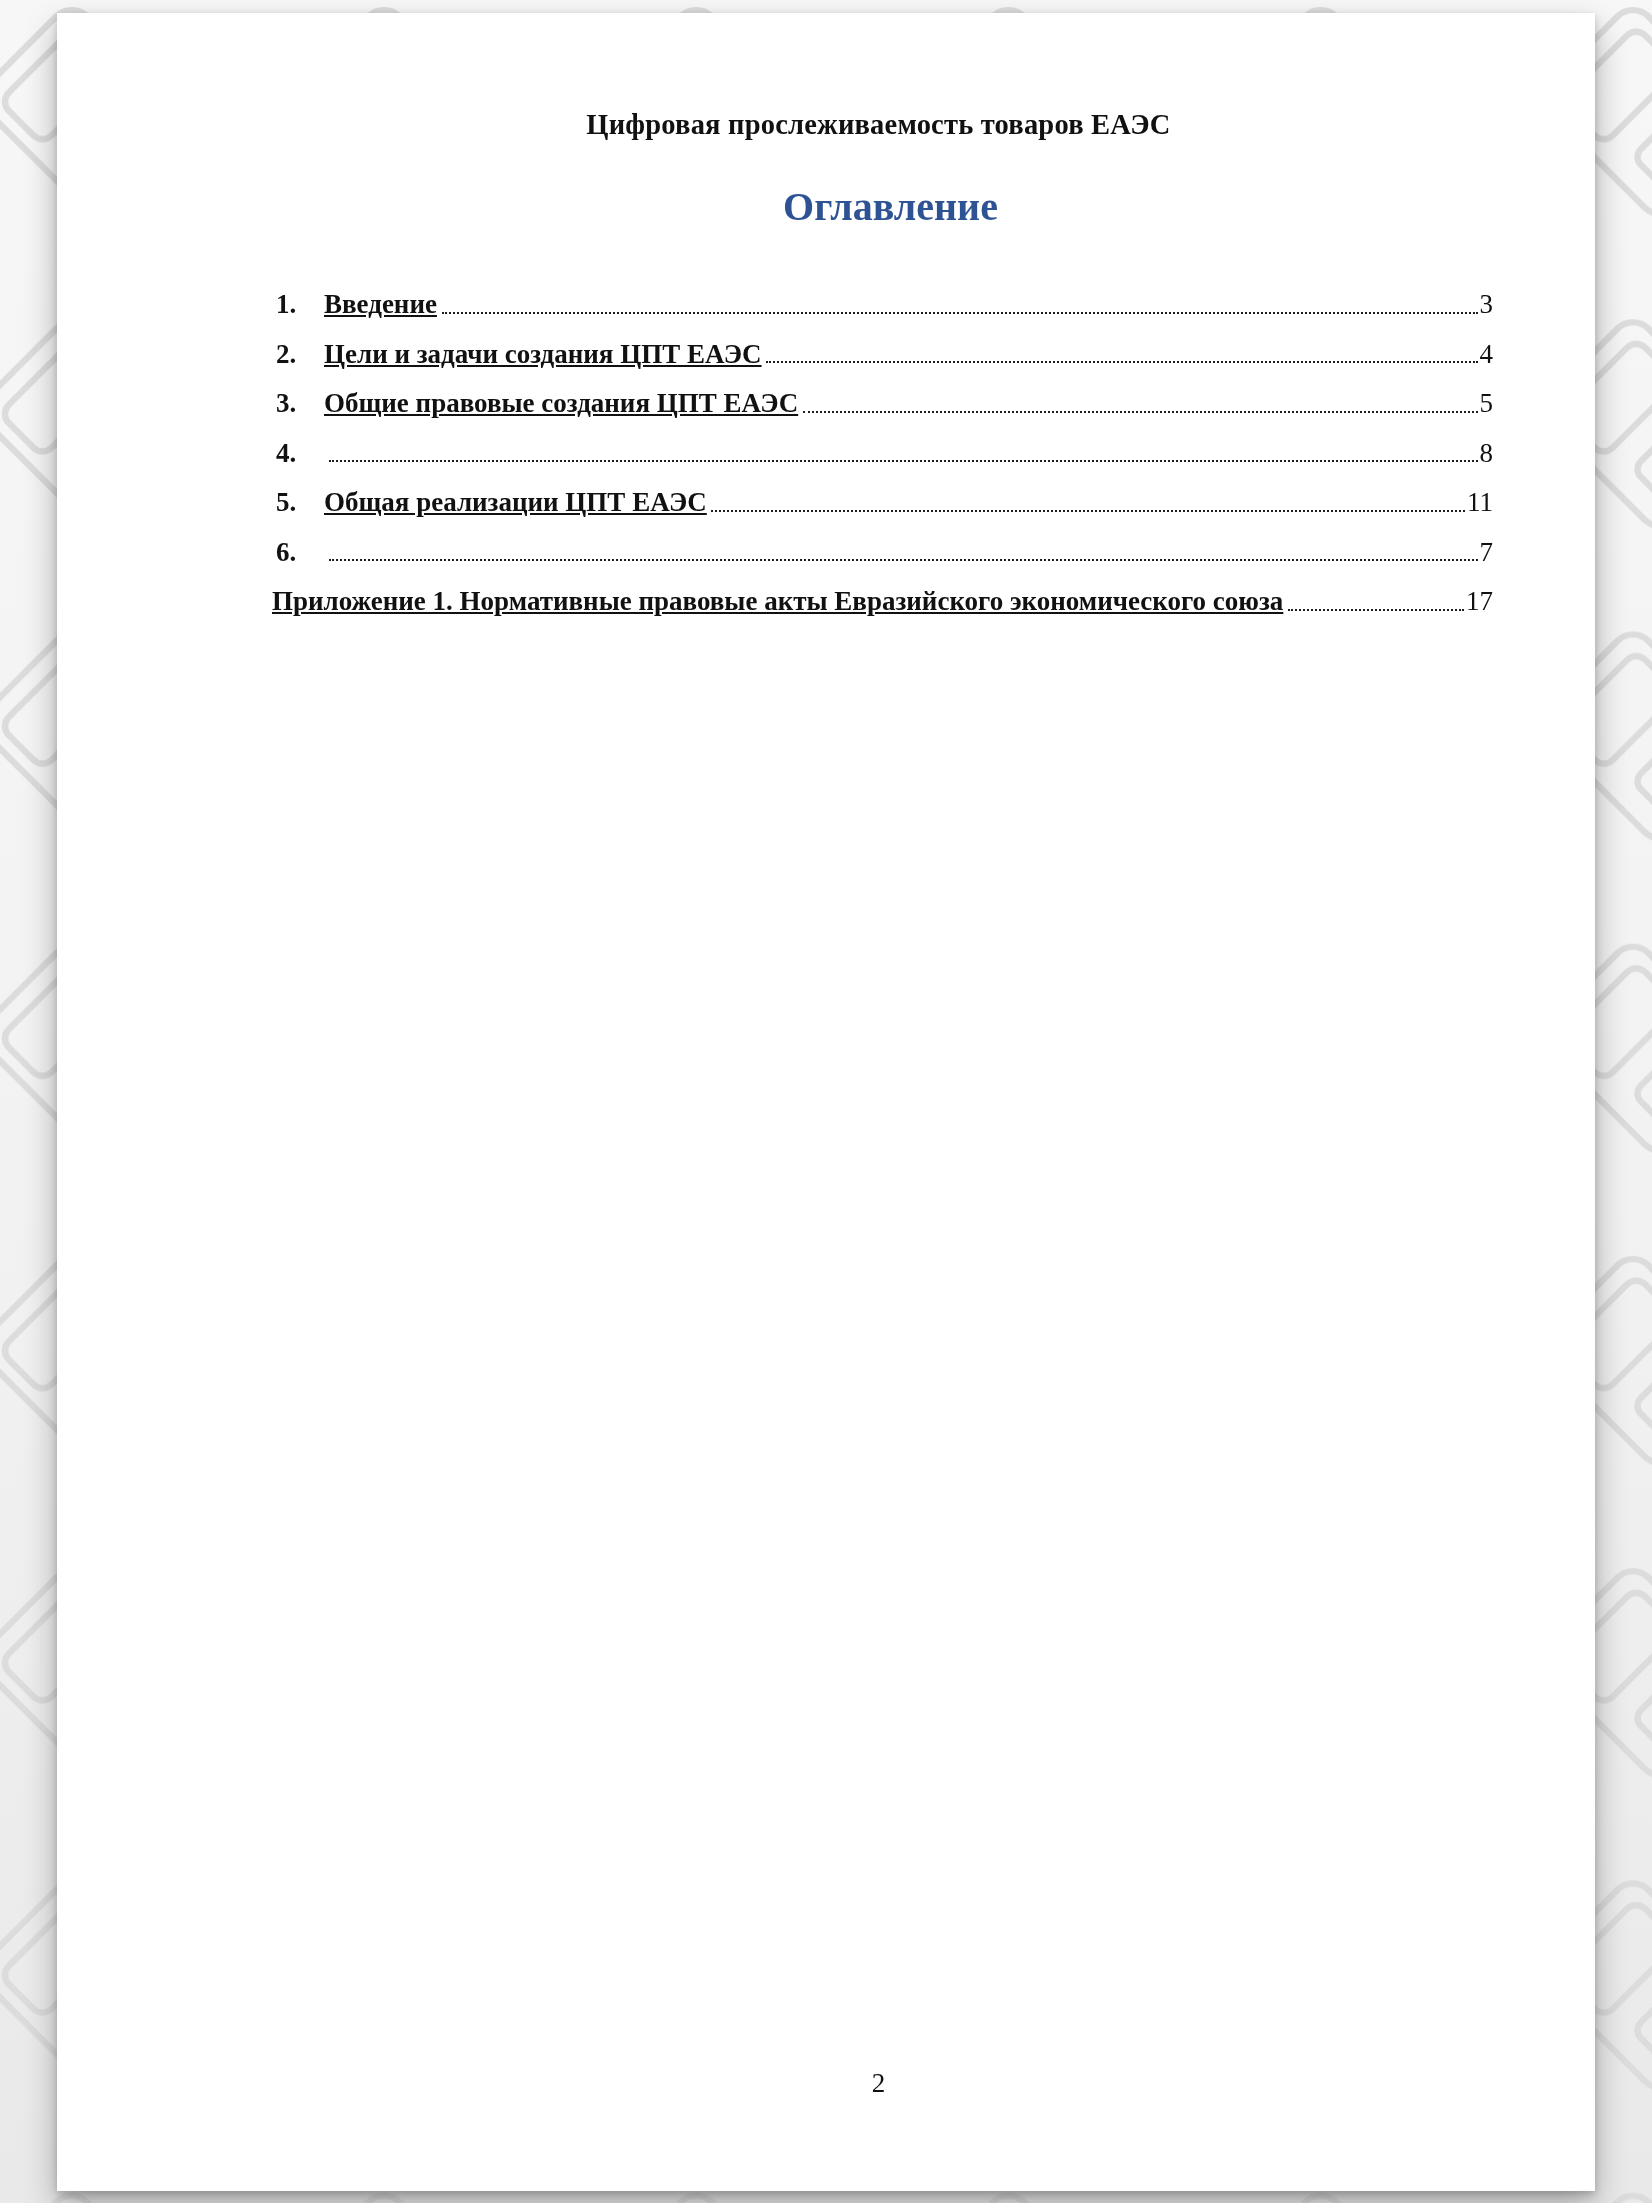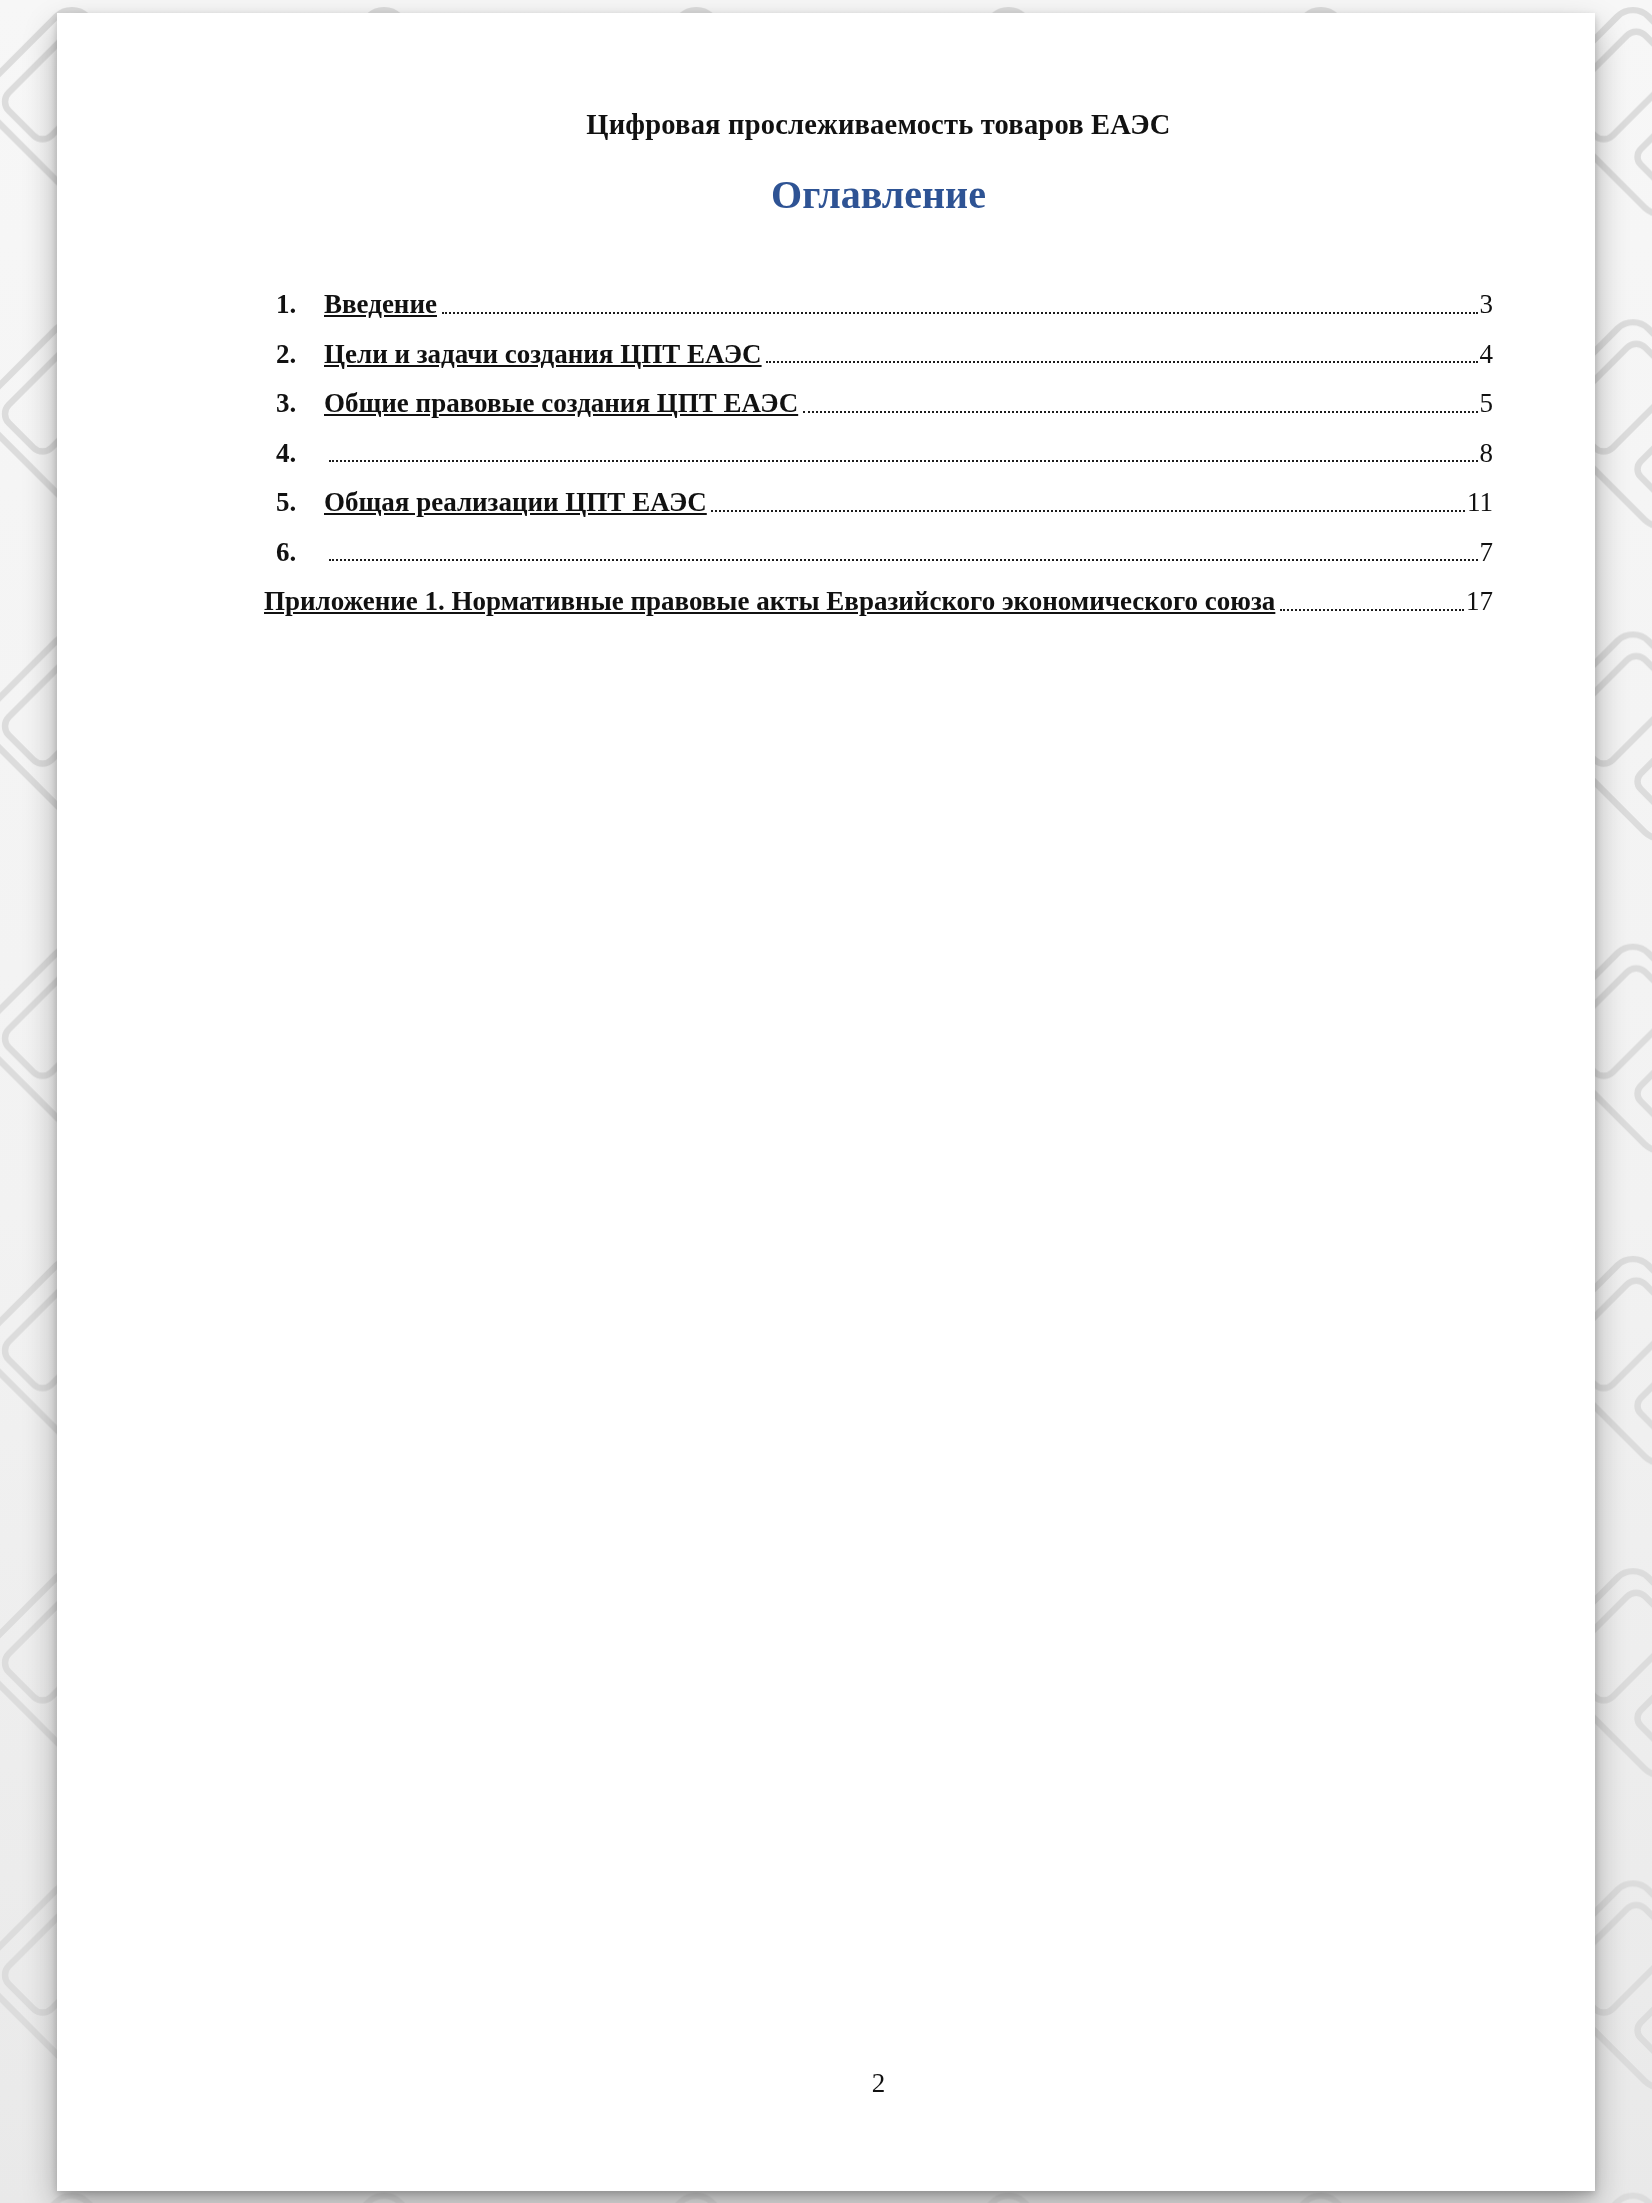--- a/index.html
+++ b/index.html
@@ -25,21 +25,21 @@
   }
   .doc-header{
     position:absolute;left:0;top:96px;width:100%;
     text-align:center;
     font-size:28.5px;color:#111;
     letter-spacing:0.2px;
     font-weight:bold;
   }
   .toc-title{
     position:absolute;left:0;top:158px;width:100%;
-    margin:0;text-align:center;
+    margin:12px;text-align:center;
     font-size:40px;font-weight:bold;
   }
   .toc{
     position:absolute;left:0;top:275px;width:100%;
     display:flex;flex-direction:column;gap:16.5px;
   }
   .toc-row{
     display:flex;align-items:baseline;
     font-size:27px;line-height:33px;color:#111;
   }
@@ -57,21 +57,21 @@
     flex:1 1 auto;
     align-self:flex-end;
     border-bottom:2.8px dotted #1c1c1c;
     margin:0 1.8px 7.3px 4.6px;
     min-width:18.4px;
   }
   .toc-row .pg{
     flex:0 0 auto;
     font-weight:normal;
   }
-  .toc-row.appendix .label{margin-left:0;}
+  .toc-row.appendix .label{margin-left:8px;}
   .page-number{
     position:absolute;left:0;top:2055px;width:100%;
     text-align:center;font-size:27px;color:#111;
   }
 </style>
 </head>
 <body>
 
 <div class="bg-pattern">
   <svg width="1653" height="2204" xmlns="http://www.w3.org/2000/svg" viewBox="0 0 1800 2400">

